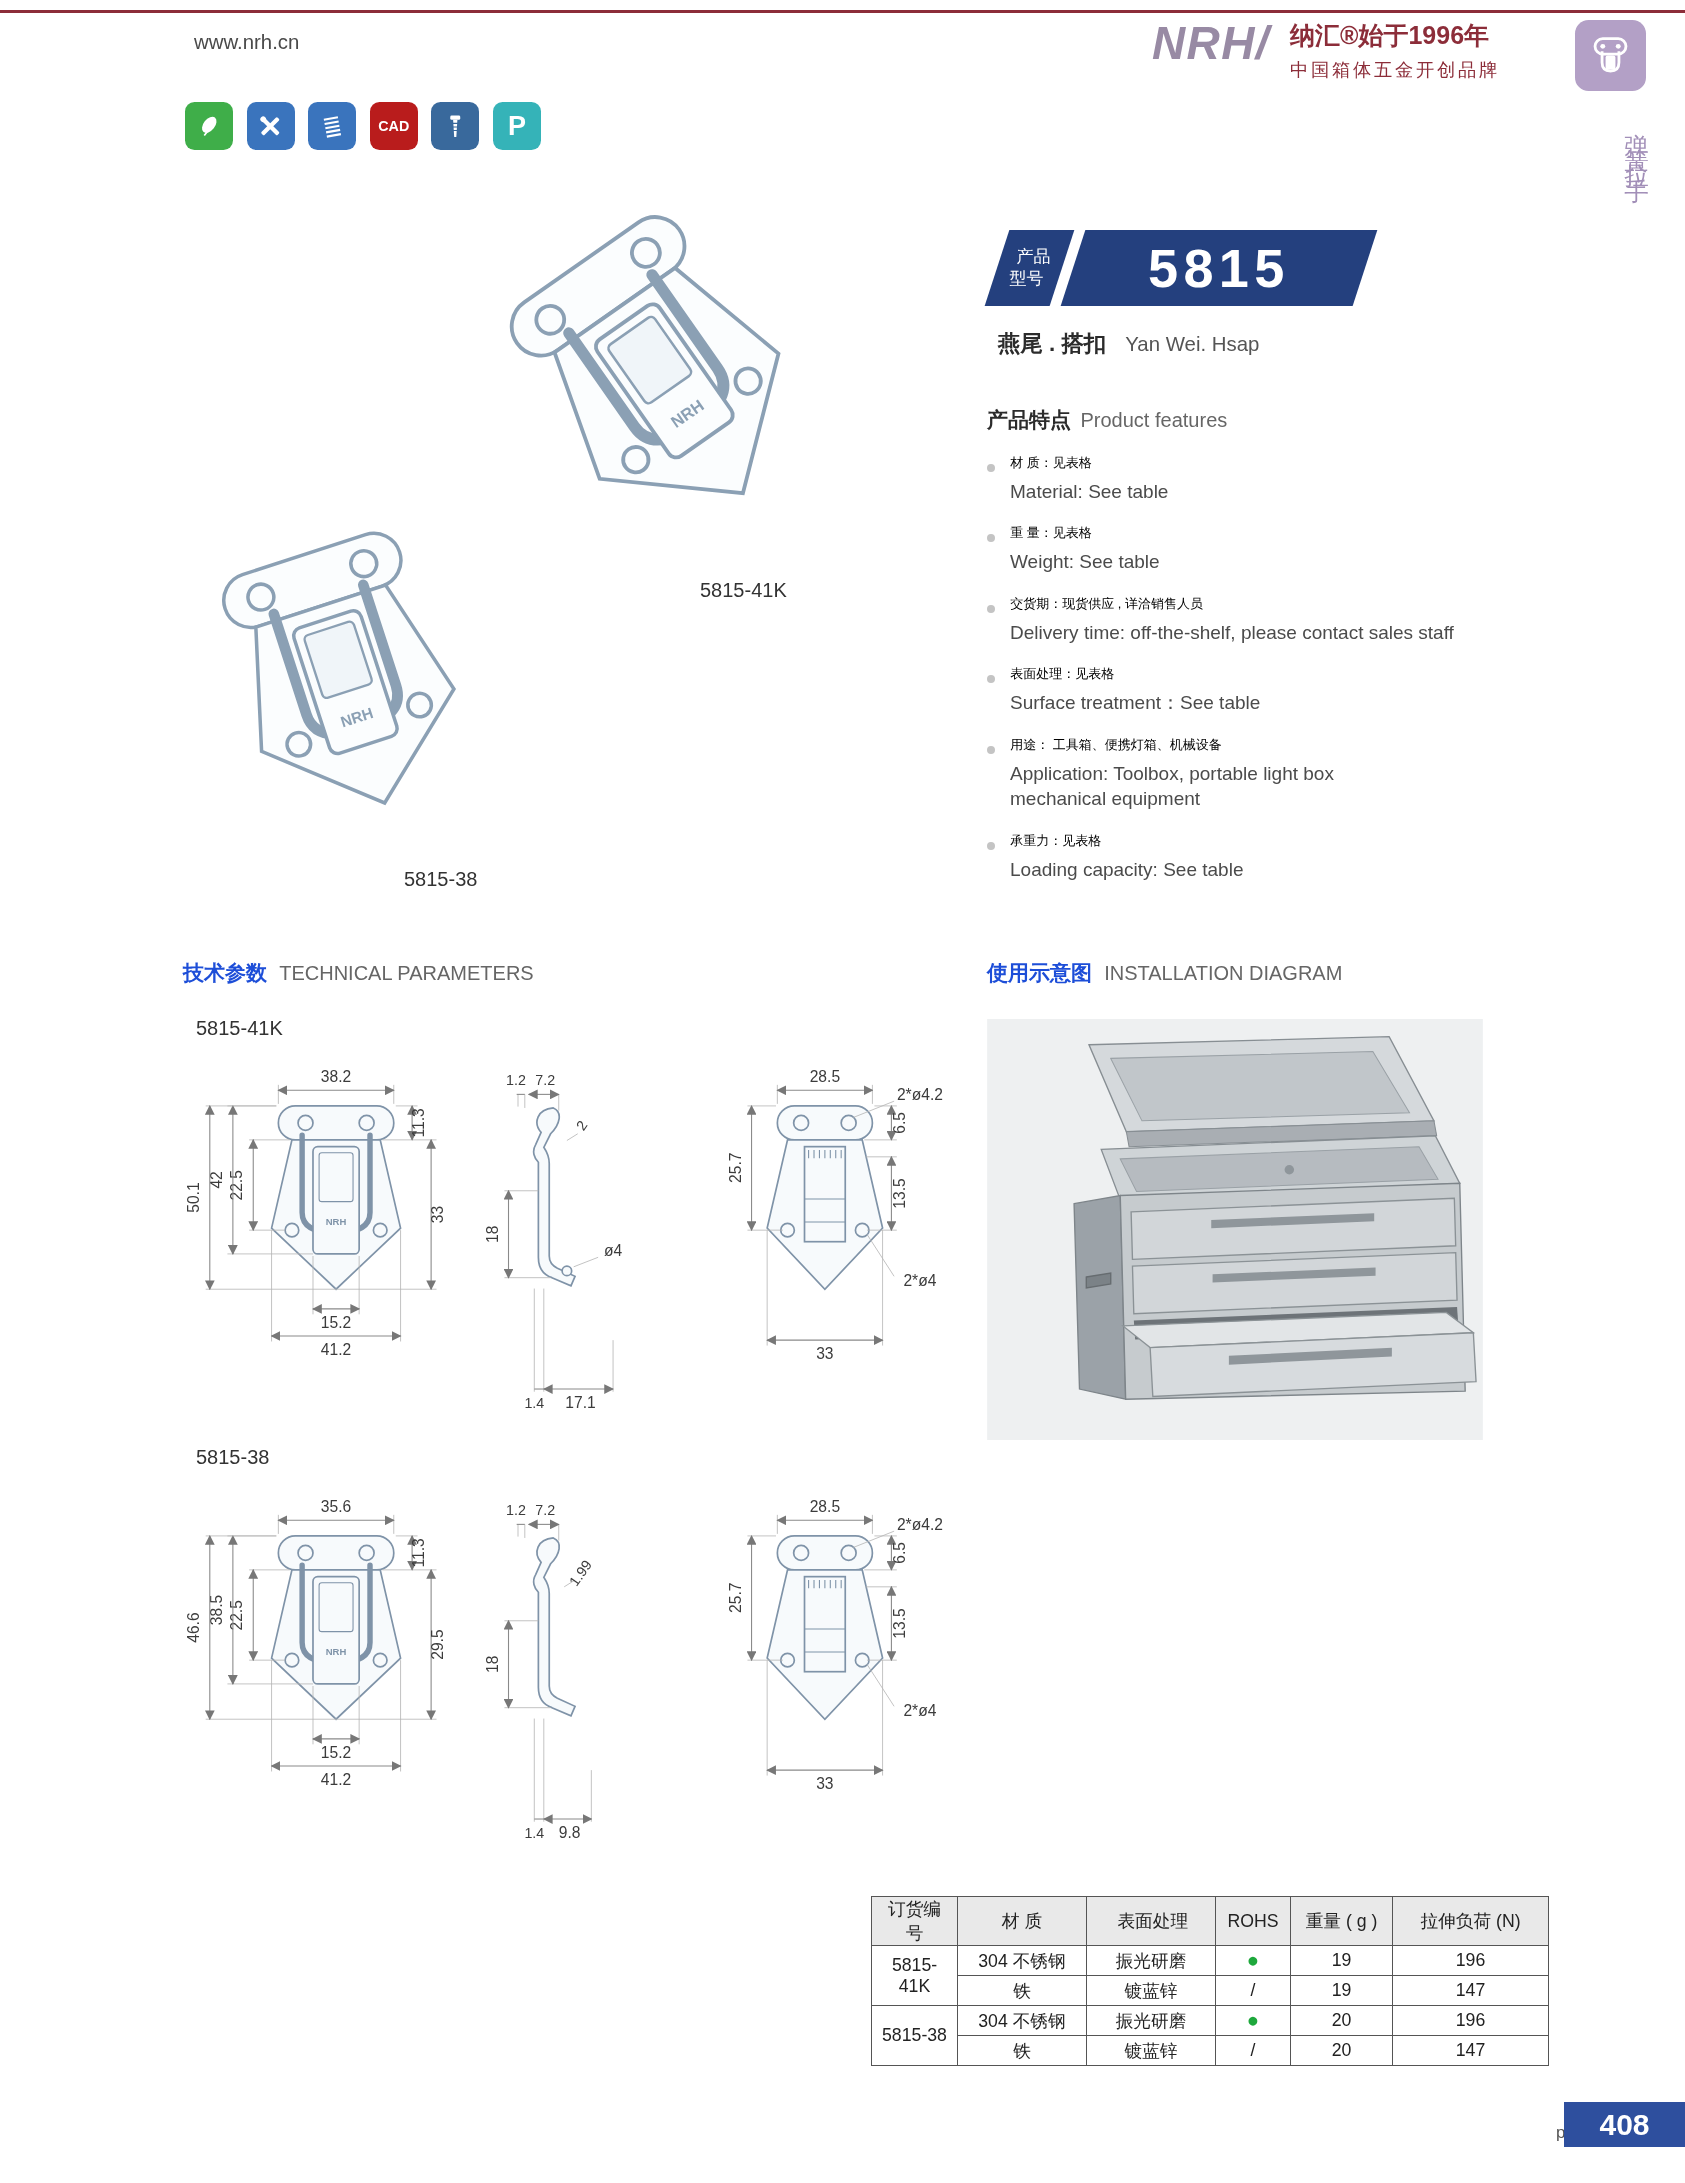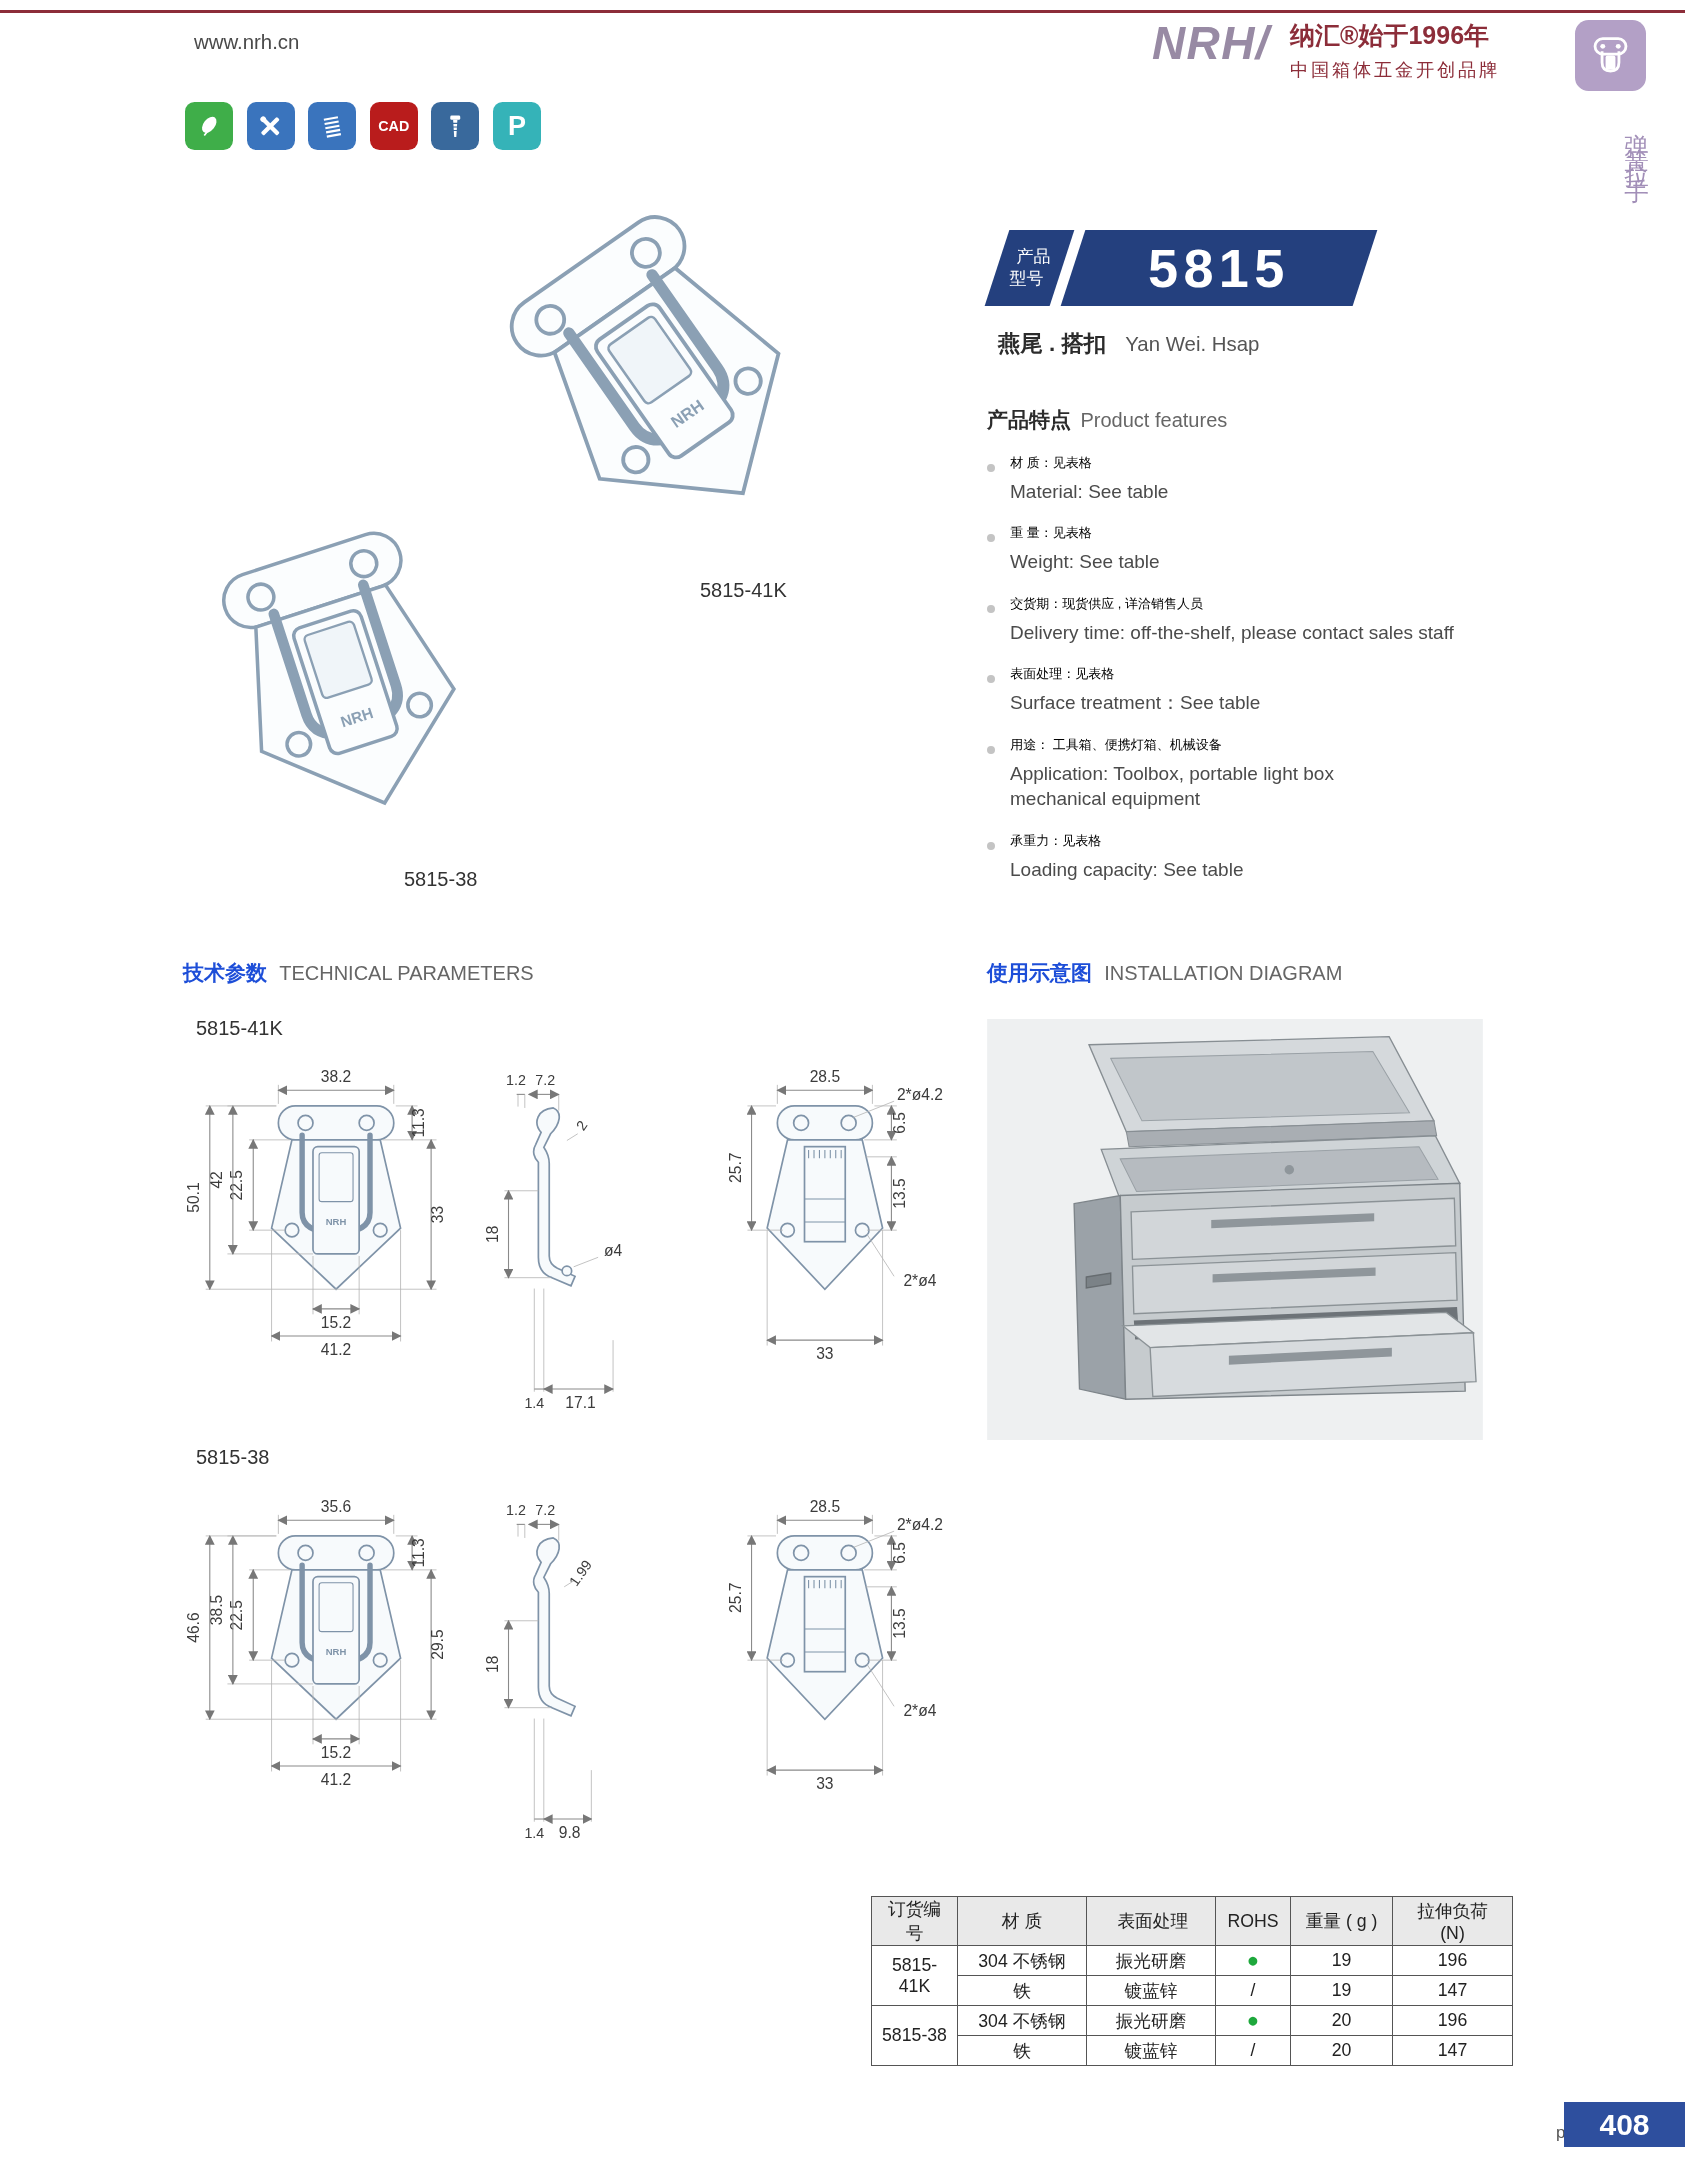--- a/index.html
+++ b/index.html
@@ -72,21 +72,21 @@
   .dim-s    { font-size:21px; fill:#3c3c3c; text-anchor:middle; }
   .tmark    { font-size:14px; fill:#7f93a8; text-anchor:middle; font-weight:bold; }
 
   .install-svg { position:absolute; left:987px; top:1019px; }
 
   .spec-table { position:absolute; left:871px; top:1896px; border-collapse:collapse; font-size:17.7px; color:#222; }
   .spec-table th, .spec-table td { border:1.4px solid #555; text-align:center; padding:0 9.5px; height:30px; font-weight:normal; }
   .spec-table th { background:#e9e9e9; height:37px; }
   .spec-table th:nth-child(1){ width:86px; } .spec-table th:nth-child(2){ width:129px; }
   .spec-table th:nth-child(3){ width:129px;padding-left:13px; } .spec-table th:nth-child(4){ width:75px; }
-  .spec-table th:nth-child(5){ width:102px; } .spec-table th:nth-child(6){ width:120px; }
+  .spec-table th:nth-child(5){ width:102px; } .spec-table th:nth-child(6){ width:156px; }
   .rohs-green { color:#1ea83c; font-size:20.4px; }
 
   .page-foot-label { position:absolute; left:1525px; top:2123px; font-size:17px; color:#555;margin-left:31px; }
   .page-foot-box { position:absolute; left:1564px; top:2102px; width:121px; height:45px; background:#2e4f9e;
                    color:#fff; font-size:30px; font-weight:bold; display:flex; align-items:center; justify-content:center; }
 </style>
 </head>
 <body>
 
 <div id="page">

